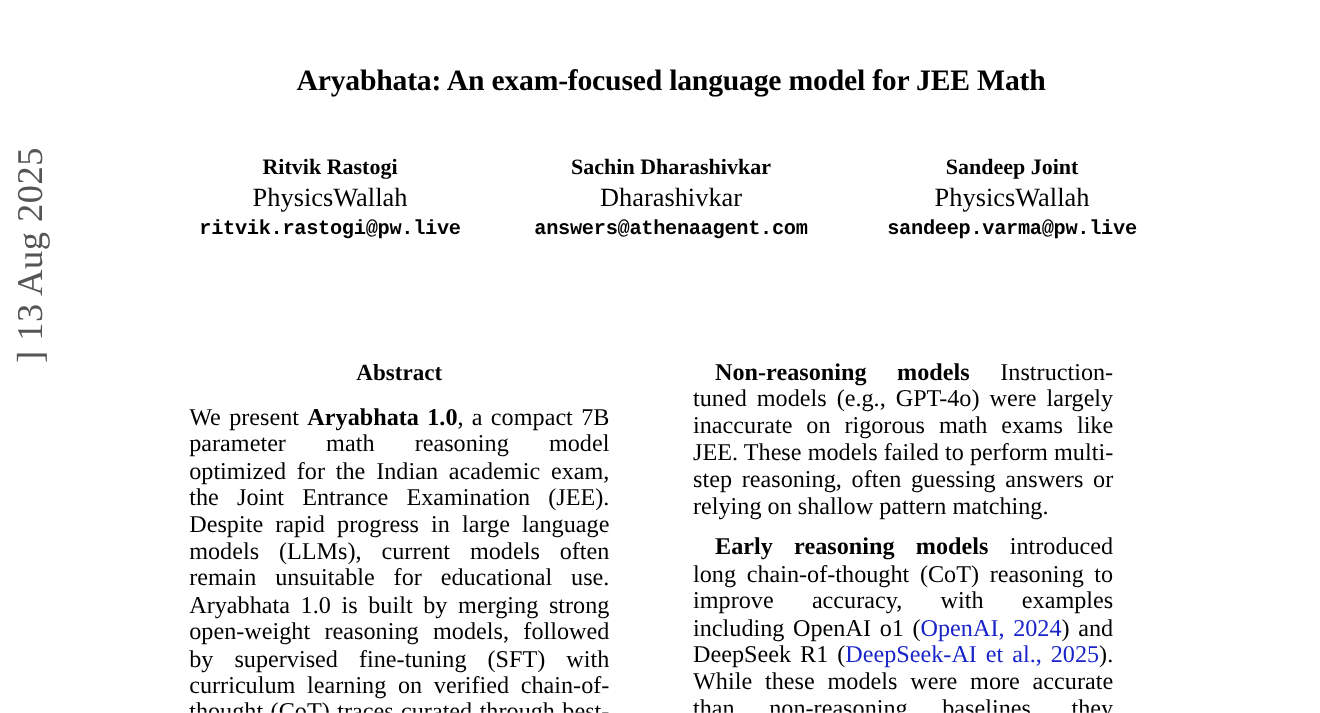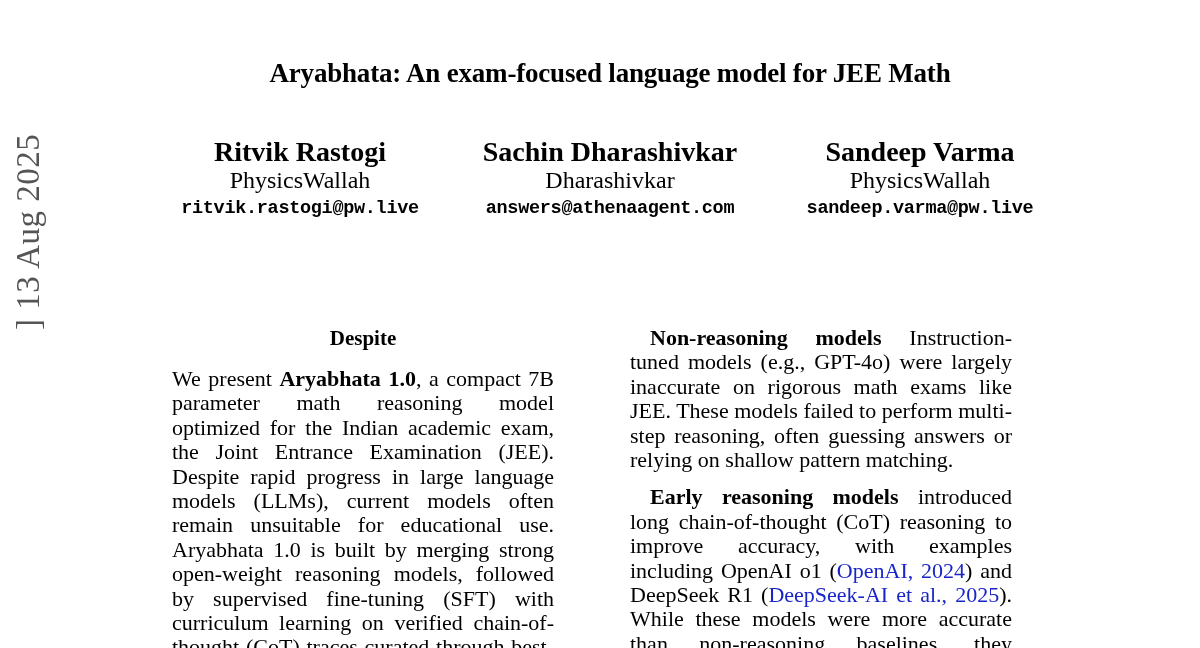--- a/index.html
+++ b/index.html
@@ -57,21 +57,21 @@
     top: 138px;
     width: 920px;
     display: flex;
     justify-content: space-between;
   }
   .author {
     width: 300px;
     text-align: center;
   }
   .author-name {
-    font-size: 28px;
+    font-size: 20px;
     font-weight: bold;
     line-height: 28px;
   }
   .author-affil {
     font-size: 24px;
     line-height: 28px;
   }
   .author-email {
     font-size: 18.5px;
     font-family: "Liberation Mono", monospace;
@@ -132,30 +132,30 @@
       <div class="author-name">Ritvik Rastogi</div>
       <div class="author-affil">PhysicsWallah</div>
       <div class="author-email">ritvik.rastogi@pw.live</div>
     </div>
     <div class="author">
       <div class="author-name">Sachin Dharashivkar</div>
       <div class="author-affil">Dharashivkar</div>
       <div class="author-email">answers@athenaagent.com</div>
     </div>
     <div class="author">
-      <div class="author-name">Sandeep Varma</div>
+      <div class="author-name">Sandeep Joint</div>
       <div class="author-affil">PhysicsWallah</div>
       <div class="author-email">sandeep.varma@pw.live</div>
     </div>
   </div>
 
   <div class="columns">
 
     <div class="col col-left">
-      <div class="section-head">Despite</div>
+      <div class="section-head">Abstract</div>
       <p class="body-text noindent"><span>We present </span><b class="inline-bold">Aryabhata 1.0</b><span>, a compact 7B parameter math reasoning model optimized for the Indian academic exam, the Joint Entrance Examination (JEE). Despite rapid progress in large language models (LLMs), current models often remain unsuitable for educational use. Aryabhata 1.0 is built by merging strong open-weight reasoning models, followed by supervised fine-tuning (SFT) with curriculum learning on verified chain-of-thought (CoT) traces curated through best-of-</span><span class="mathvar">n</span><span> rejection sam-</span></p>
     </div>
 
     <div class="col col-right">
       <p class="body-text indent"><span class="runin">Non-reasoning models</span><span> Instruction-tuned models (e.g., GPT-4o) were largely inaccurate on rigorous math exams like JEE. These models failed to perform multi-step reasoning, often guessing answers or relying on shallow pattern matching.</span></p>
       <p class="body-text indent"><span class="runin">Early reasoning models</span><span> introduced long chain-of-thought (CoT) reasoning to improve accuracy, with examples including OpenAI o1 (</span><span class="cite">OpenAI, 2024</span><span>) and DeepSeek R1 (</span><span class="cite">DeepSeek-AI et al., 2025</span><span>).  While these models were more accurate than non-reasoning baselines, they remained im-</span></p>
     </div>
 
   </div>
 

